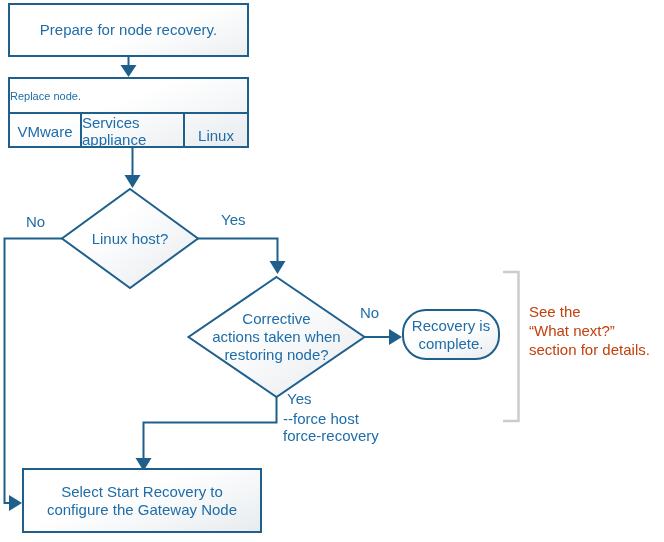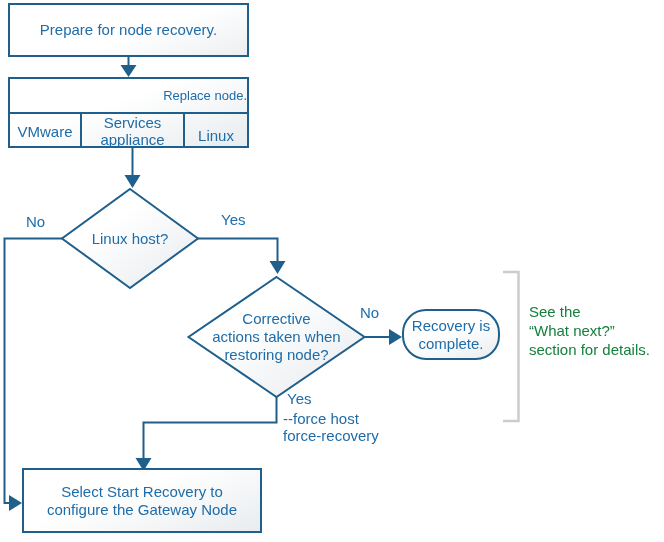--- a/index.html
+++ b/index.html
@@ -15,42 +15,42 @@
     text-align:center;font-size:15px;line-height:18px;color:#1e6ca8;
   }
   .node.plain{background:linear-gradient(160deg,#ffffff 55%,#eceff1 100%);}
   .replace-wrap{
     position:absolute;box-sizing:border-box;border:2px solid #1e5f8c;
     background:linear-gradient(160deg,#ffffff 40%,#e8ecef 100%);
     display:flex;flex-direction:column;
   }
   .replace-header{
     flex:0 0 33px;border-bottom:2px solid #1e5f8c;
-    display:flex;align-items:center;justify-content:flex-end;font-size:13px;
+    display:flex;align-items:center;justify-content:flex-start;font-size:11px;
   }
   .replace-row{flex:1;display:flex;}
   .cell{
     display:flex;align-items:center;justify-content:center;
-    text-align:center;font-size:15px;line-height:17px;box-sizing:border-box;
+    font-size:15px;line-height:17px;box-sizing:border-box;
   }
   .cell.mid{border-left:2px solid #1e5f8c;border-right:2px solid #1e5f8c;flex:1;}
   .diamond-label{
     position:absolute;display:flex;flex-direction:column;align-items:center;
     justify-content:center;text-align:center;font-size:15px;line-height:18px;
     pointer-events:none;
   }
   .rounded{
     position:absolute;box-sizing:border-box;border:2px solid #1e5f8c;
     border-radius:24px;background:linear-gradient(160deg,#ffffff 45%,#e9edf0 100%);
     display:flex;flex-direction:column;align-items:center;justify-content:center;
     text-align:left;font-size:15px;line-height:18px;
   }
   .edge-label{position:absolute;font-size:15px;line-height:17px;color:#1e6ca8;white-space:nowrap;}
   .note{position:absolute;font-size:15px;line-height:17px;color:#1e6ca8;white-space:nowrap;}
-  .annotation{position:absolute;font-size:15px;line-height:19px;color:#15803d;white-space:nowrap;}
+  .annotation{position:absolute;font-size:15px;line-height:19px;color:#c2410c;white-space:nowrap;}
   svg .stroke{stroke:#1e5f8c;stroke-width:2;fill:none;}
   svg .head{fill:#1e5f8c;stroke:none;}
   svg .shape{stroke:#1e5f8c;stroke-width:2;fill:url(#shapeGrad);}
   svg .bracket{stroke:#cccccc;stroke-width:2.5;fill:none;}
 </style>
 </head>
 <body>
 
 <div class="canvas">
 

